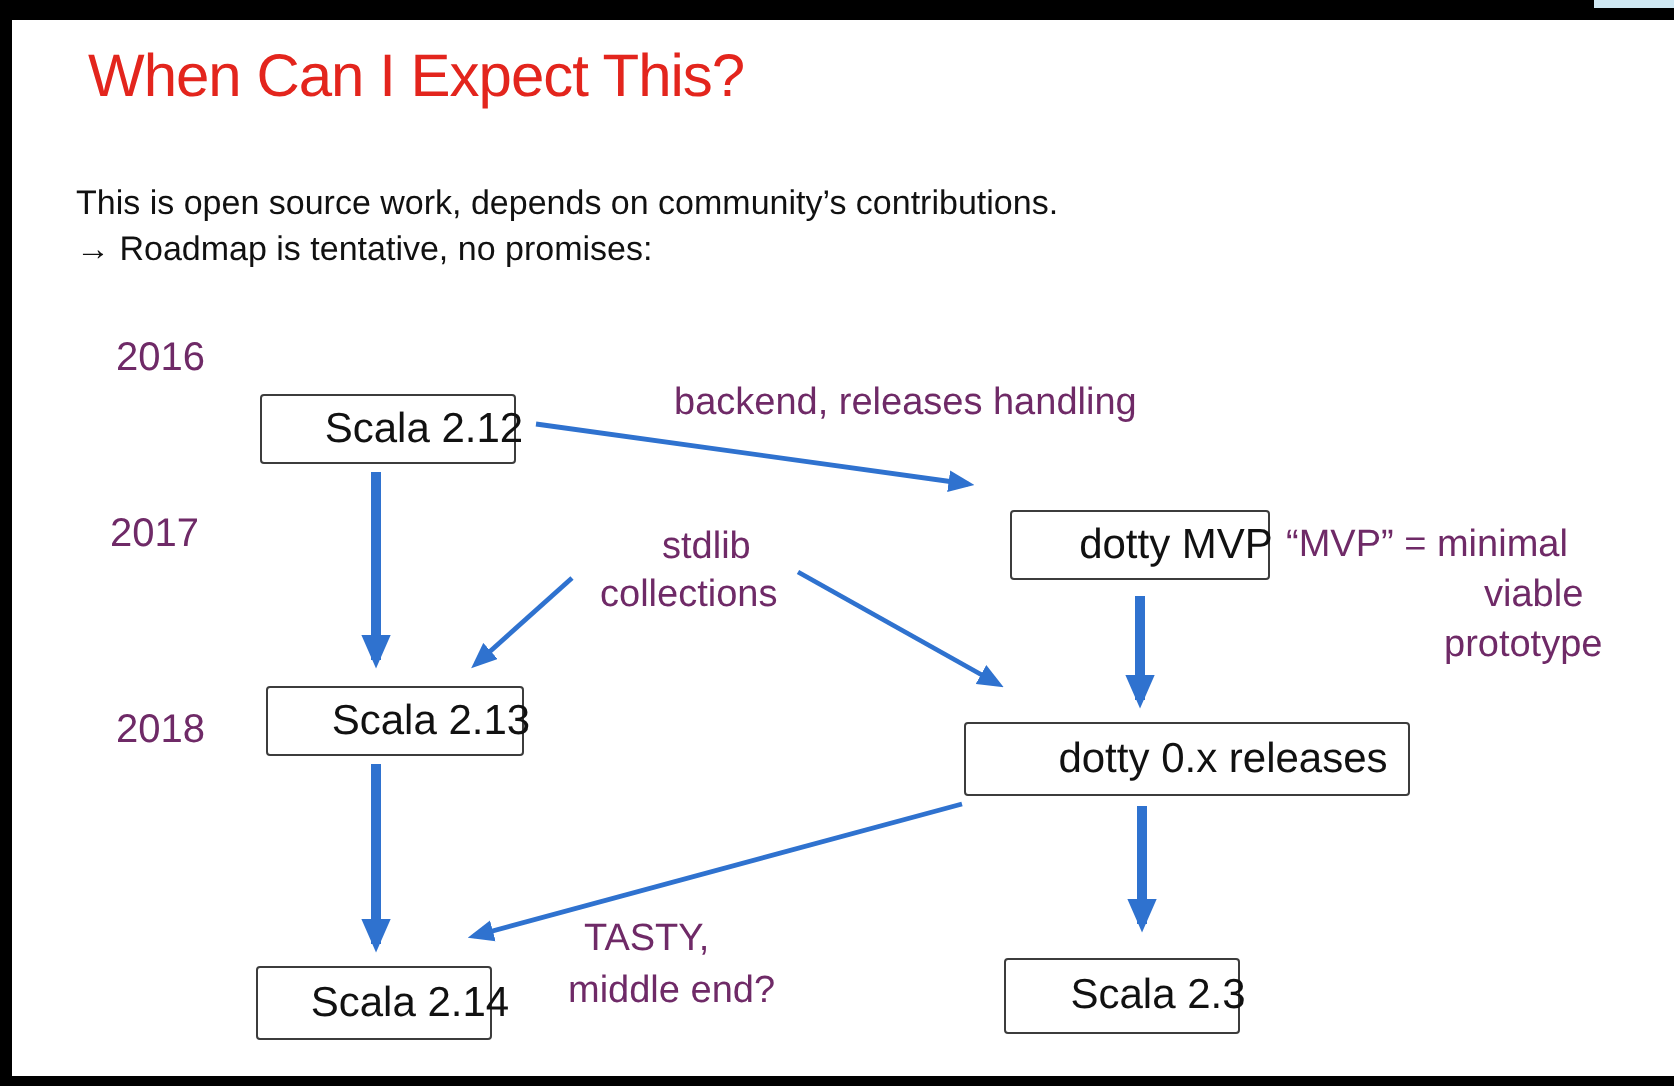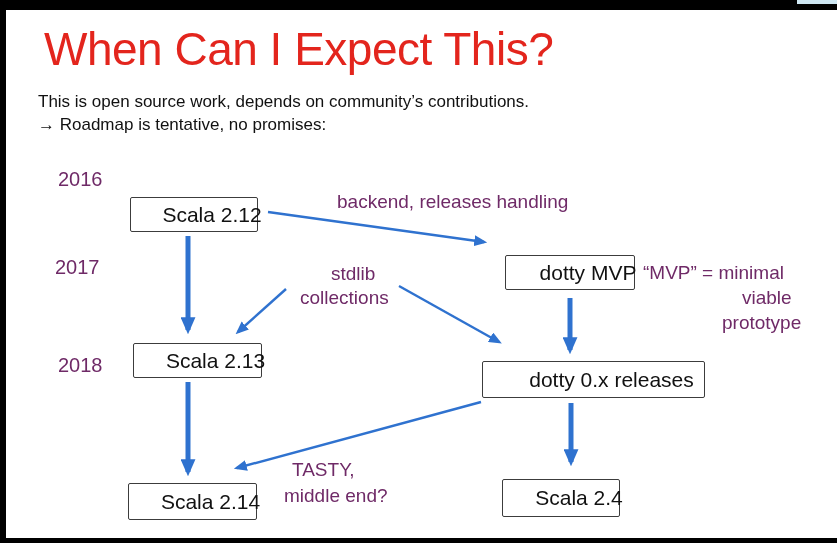--- a/index.html
+++ b/index.html
@@ -9,21 +9,21 @@
     font-family:"Liberation Sans","DejaVu Sans",sans-serif;
   }
   
   .bar-top{position:absolute;left:0;top:0;width:837px;height:10px;background:#000;}
   .bar-top-glint{position:absolute;right:0;top:0;width:40px;height:4px;background:#cfe8f3;}
   .bar-left{position:absolute;left:0;top:0;width:6px;height:543px;background:#000;}
   .bar-bottom{position:absolute;left:0;bottom:0;width:837px;height:5px;background:#000;}
 
   .slide-title{
     position:absolute;left:44px;top:22px;
-    font-size:46px;letter-spacing:-0.5px;color:var(--red);
+    font-size:30px;letter-spacing:-0.5px;color:var(--red);
     white-space:nowrap;
   }
   .intro{position:absolute;left:38px;top:90px;font-size:17px;line-height:23px;color:#111;}
   .intro div{white-space:nowrap;}
 
   .year{
     position:absolute;font-size:20px;color:var(--purple);
   }
   .y2016{left:58px;top:168px;}
   .y2017{left:55px;top:256px;}
@@ -32,21 +32,21 @@
   .node{
     position:absolute;box-sizing:border-box;
     background:#fff;border:1.6px solid #3c3c3c;border-radius:2px;
     display:flex;align-items:center;justify-content:center;
     font-size:21px;color:#111;white-space:nowrap;padding-left:36px;
   }
   .n-scala212{left:130px;top:197px;width:128px;height:35px;}
   .n-dottymvp{left:505px;top:255px;width:130px;height:35px;}
   .n-scala213{left:133px;top:343px;width:129px;height:35px;}
   .n-dotty0x {left:482px;top:361px;width:223px;height:37px;}
-  .n-scala214{left:128px;top:483px;width:129px;height:37px;}
+  .n-scala214{left:128px;top:483px;width:118px;height:37px;}
   .n-scala30 {left:502px;top:479px;width:118px;height:38px;}
 
   .note{
     position:absolute;font-size:19px;color:var(--purple);white-space:nowrap;line-height:24px;
   }
   .note-backend{left:337px;top:190px;}
   .note-stdlib-1{left:300px;top:262px;margin-left:31px;}
   .note-stdlib-2{left:300px;top:286px;}
   .note-mvp-1{left:643px;top:261px;}
   .note-mvp-2{left:726px;top:286px;margin-left:16px;}
@@ -109,21 +109,21 @@
   <div class="node n-scala213">
     <span>Scala 2.13</span>
   </div>
   <div class="node n-dotty0x">
     <span>dotty 0.x releases</span>
   </div>
   <div class="node n-scala214">
     <span>Scala 2.14</span>
   </div>
   <div class="node n-scala30">
-    <span>Scala 2.4</span>
+    <span>Scala 2.3</span>
   </div>
 
   <div class="note note-backend">backend, releases handling</div>
   <div class="note note-stdlib-1">stdlib</div>
   <div class="note note-mvp-1">“MVP” = minimal</div>
   <div class="note note-stdlib-2">collections</div>
   <div class="note note-mvp-2">viable</div>
   <div class="note note-mvp-3">prototype</div>
   <div class="note note-tasty-1">TASTY,</div>
   <div class="note note-tasty-2">middle end?</div>

